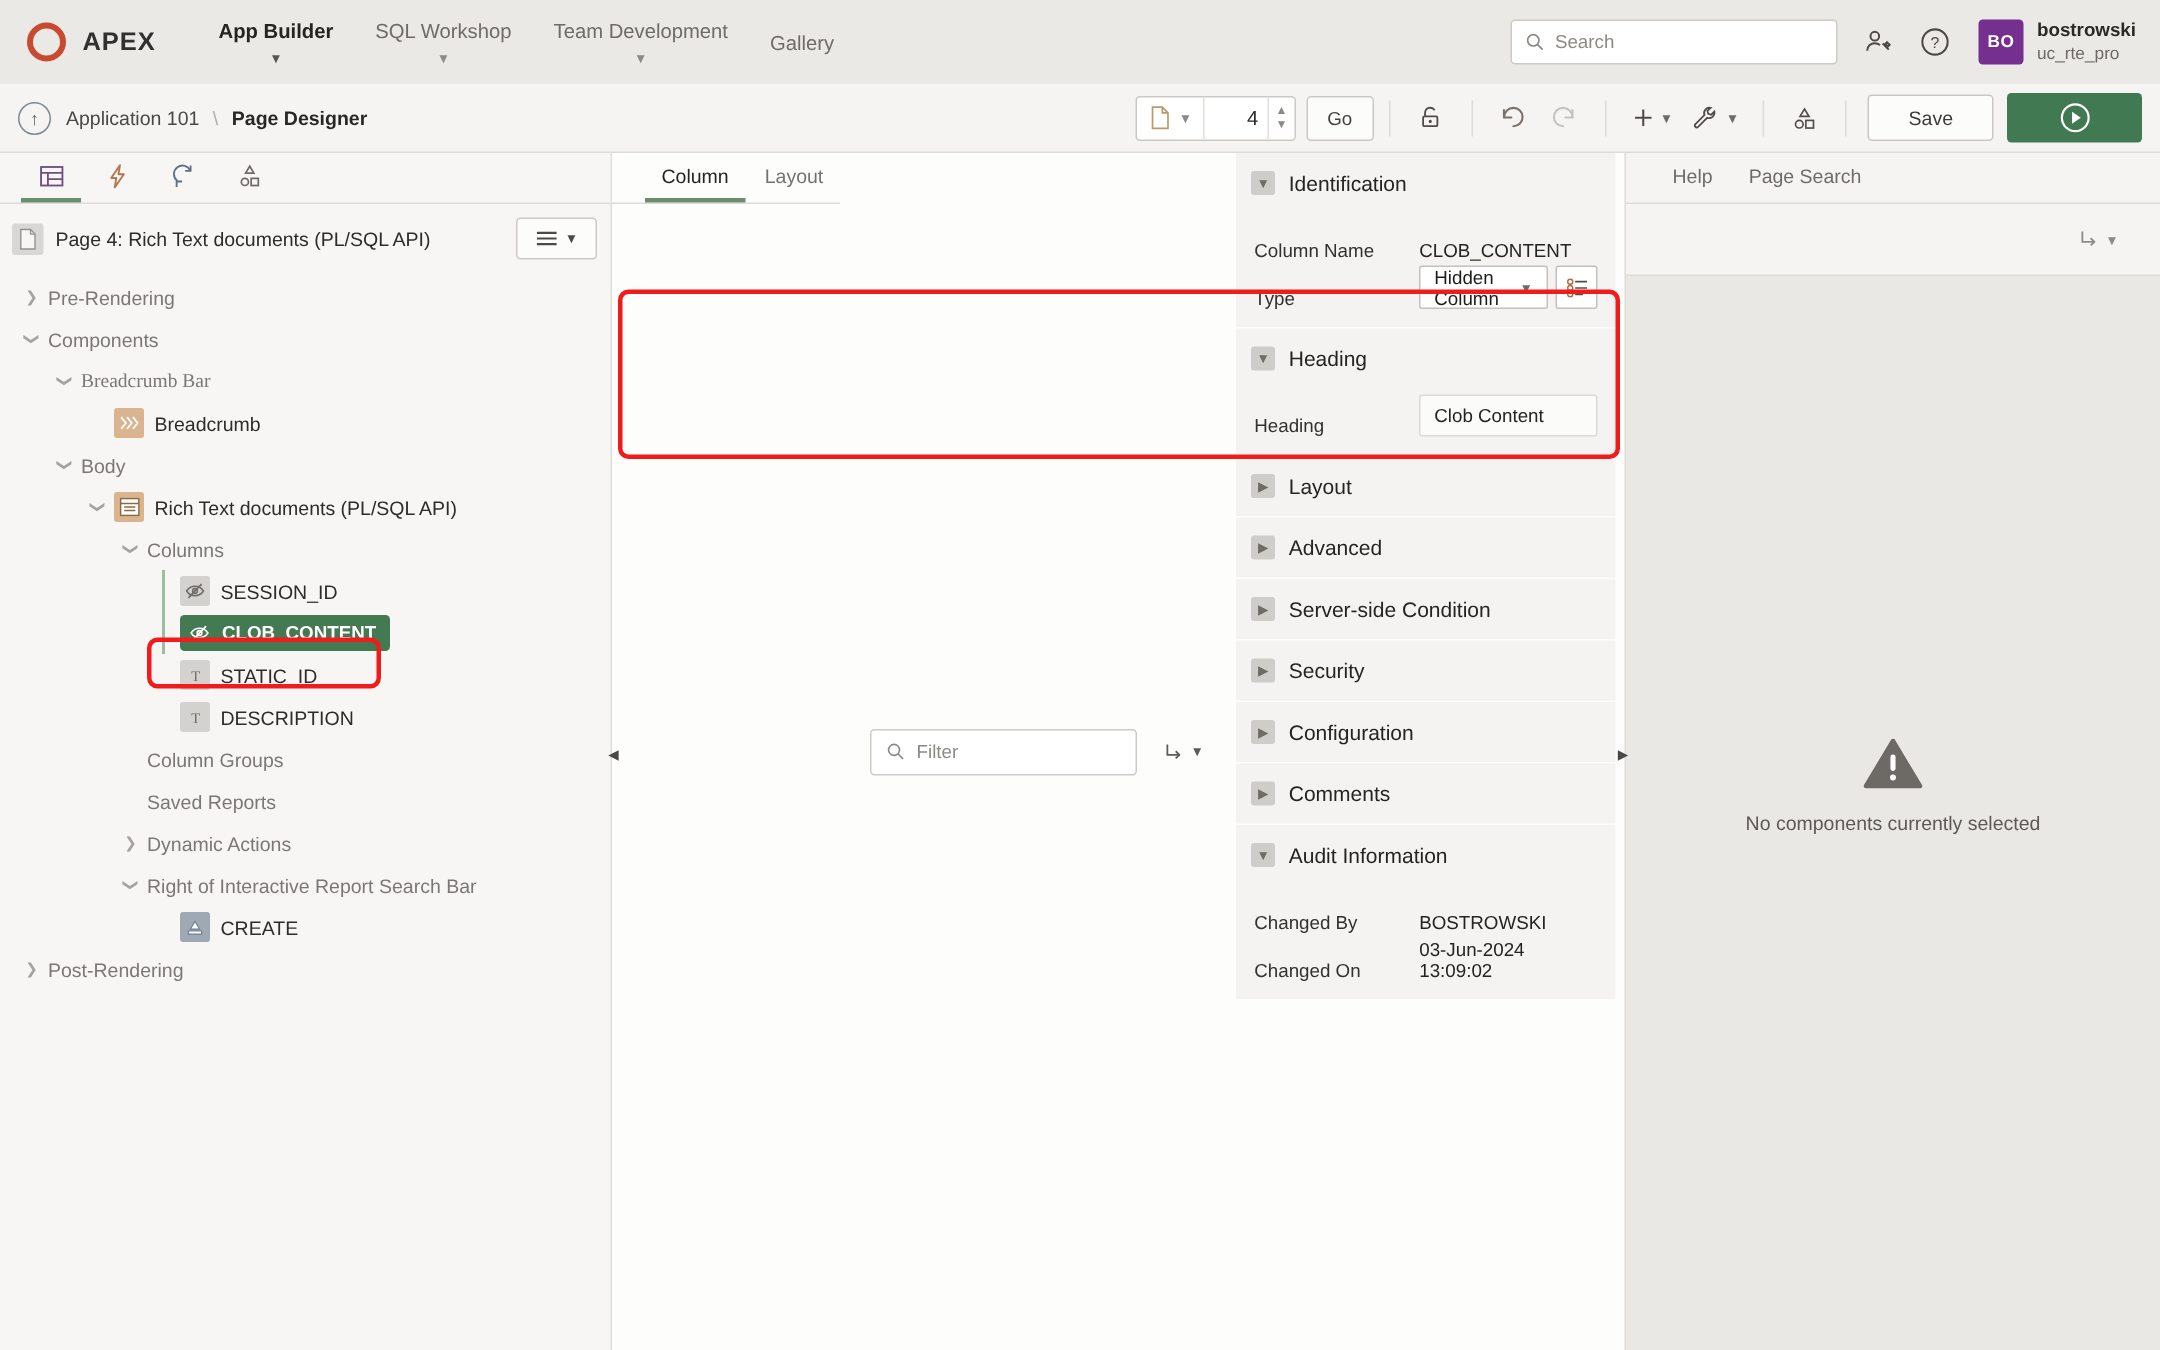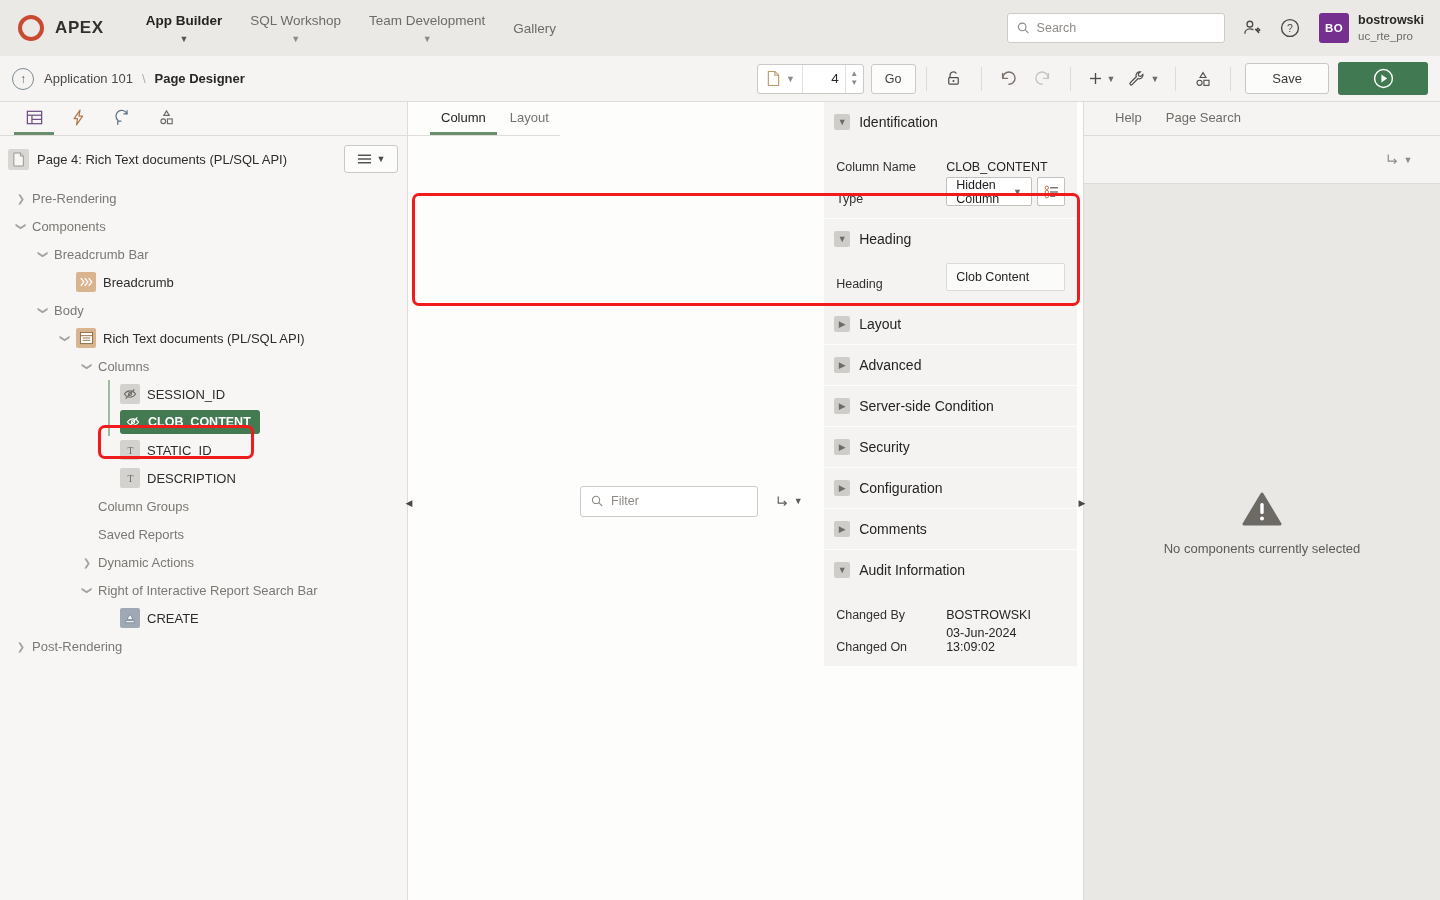--- a/index.html
+++ b/index.html
@@ -500,21 +500,21 @@
           </div>
           <div style="display: flex; align-items: center;">
             <span class="tlabel">Components</span>
           </div>
         </div>
         <div class="tnode">
           <div style="width: 32px; flex: 0 0 auto;"></div>
           <div class="tw">
             <span style="display:inline-block;transform:rotate(90deg)">❯</span>
           </div>
-          <div style="display: flex; align-items: center;">
+          <div style="display: flex; align-items: center; font-family: Liberation Serif, serif;">
             <span class="tlabel">Breadcrumb Bar</span>
           </div>
         </div>
         <div class="tnode">
           <div style="width: 54px; flex: 0 0 auto;"></div>
           <div class="tw"></div>
           <div style="display: flex; align-items: center;">
             <span class="ticon tan">
               <svg width="14" height="12" viewBox="0 0 16 12">
                 <path d="M2 1.5l3.6 4.5L2 10.5M6.5 1.5l3.6 4.5-3.6 4.5M11 1.5l3.6 4.5L11 10.5" fill="none" stroke="#fff" stroke-width="1.4" stroke-linejoin="round"></path>

